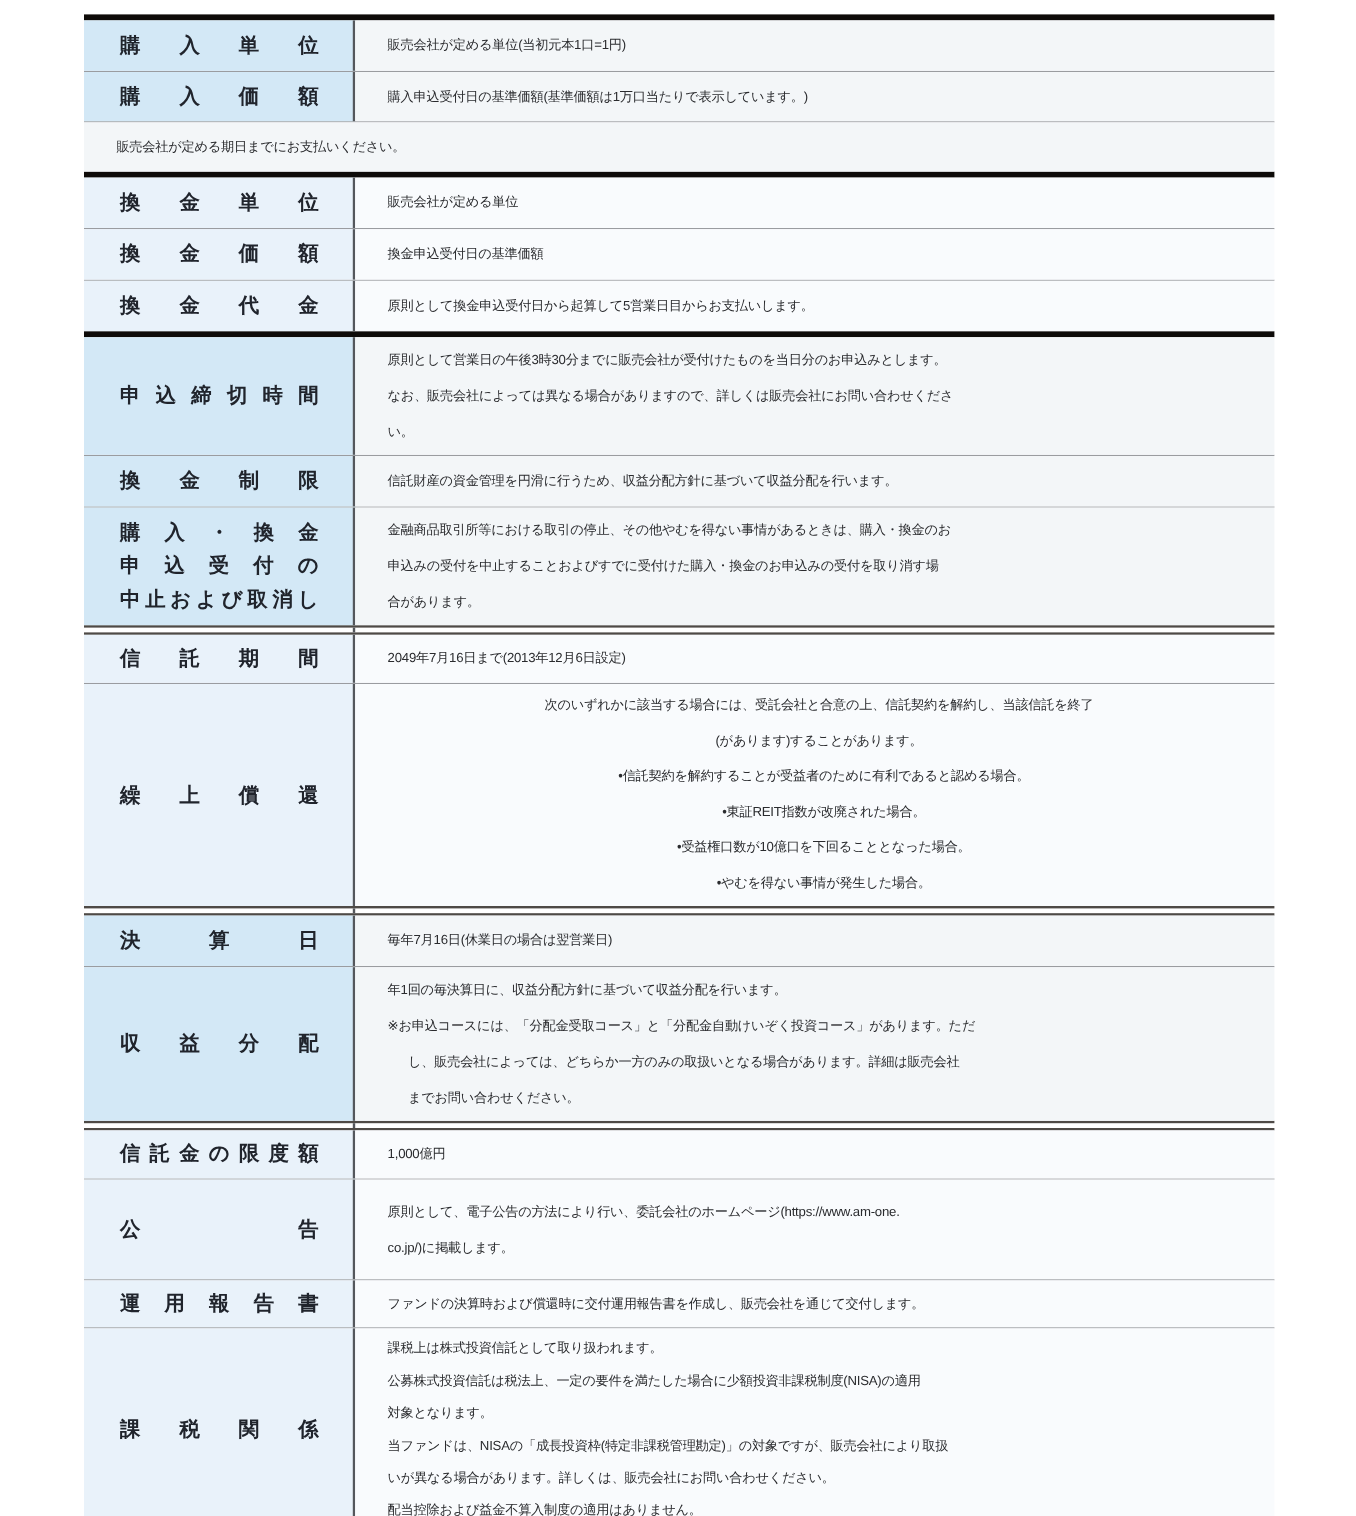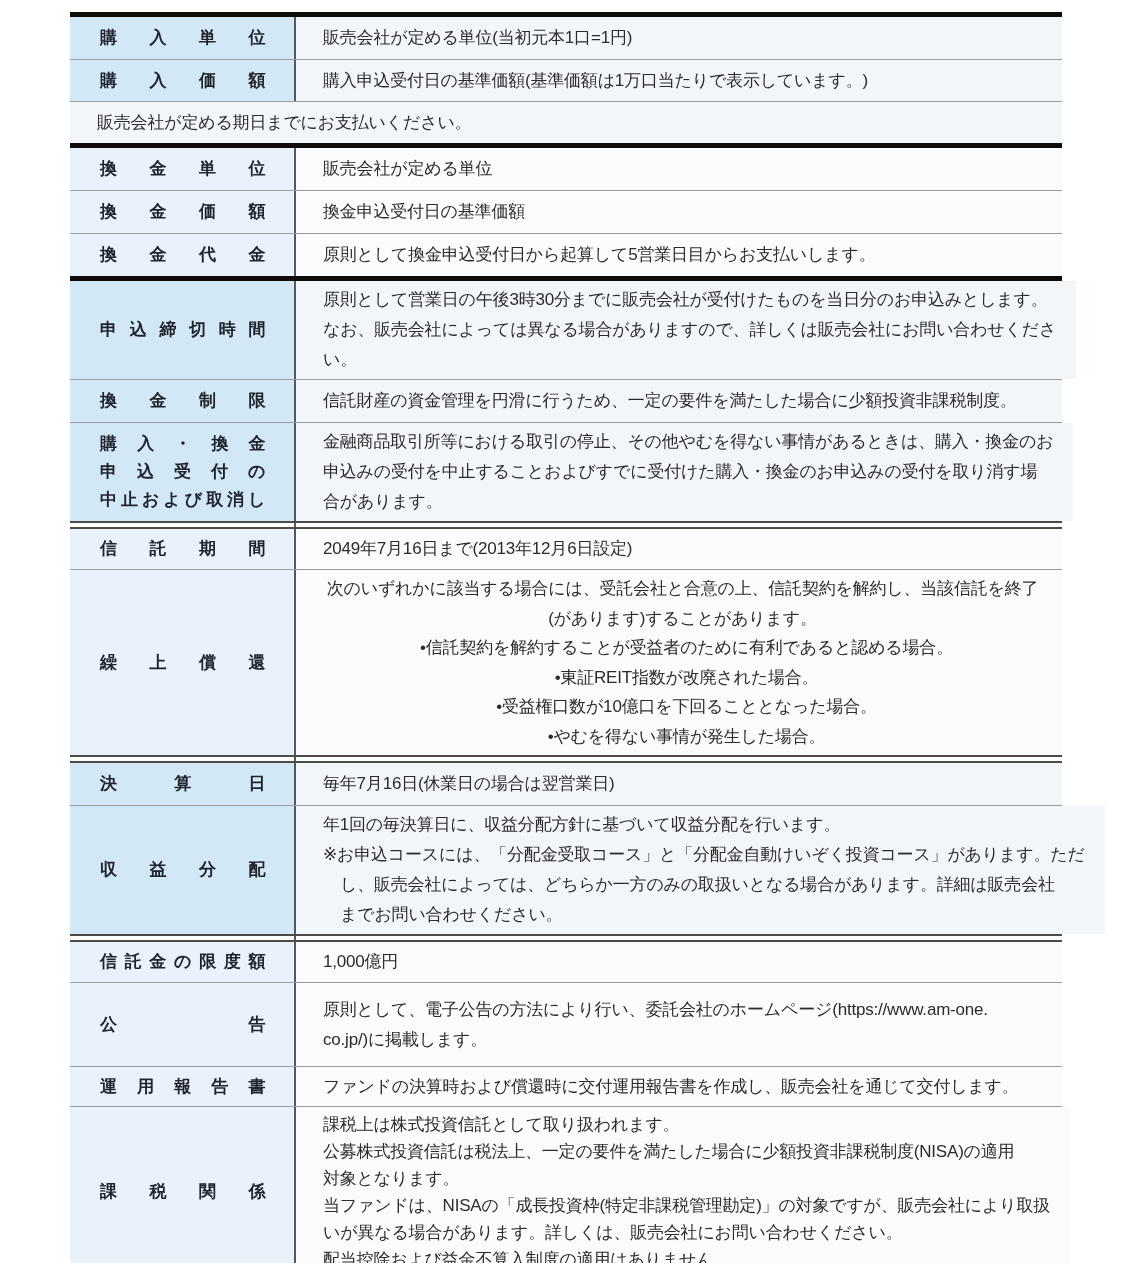--- a/index.html
+++ b/index.html
@@ -48,21 +48,21 @@
     line-height:28px;
     text-align:justify;text-align-last:justify;text-justify:inter-character;
     letter-spacing:0.5px;
   }
   .content{
     flex:1 1 auto;
     display:flex;flex-direction:column;justify-content:center;
     padding:4px 20px 4px 27px;
   }
   .cl{
-    font-size:17px;line-height:30px;letter-spacing:-0.2px;
+    font-size:11px;line-height:30px;letter-spacing:-0.2px;
     white-space:nowrap;color:var(--body-text);
   }
   .lh29 .cl{line-height:29.5px;text-align:center;}
   .lh27 .cl{line-height:27px;}
   .ind-bullet{padding-left:8px;}
   .ind-1{padding-left:17px;}
 </style>
 </head>
 <body>
 
@@ -135,21 +135,21 @@
           <div class="cl">原則として営業日の午後3時30分までに販売会社が受付けたものを当日分のお申込みとします。</div>
           <div class="cl">なお、販売会社によっては異なる場合がありますので、詳しくは販売会社にお問い合わせくださ</div>
           <div class="cl">い。</div>
         </div>
       </div>
       <div class="row g-odd" style="min-height:43px">
         <div class="label">
             <span class="jl">換金制限</span>
           </div>
         <div class="content">
-            <div class="cl">信託財産の資金管理を円滑に行うため、一定の要件を満たした場合に少額投資非課税制度。</div>
+            <div class="cl">信託財産の資金管理を円滑に行うため、収益分配方針に基づいて収益分配を行います。</div>
           </div>
       </div>
       <div class="row g-odd" style="min-height:94px">
         <div class="label">
           <span class="jl">購入・換金</span>
           <span class="jl">申込受付の</span>
           <span class="jl">中止および取消し</span>
         </div>
         <div class="content">
           <div class="cl">金融商品取引所等における取引の停止、その他やむを得ない事情があるときは、購入・換金のお</div>

